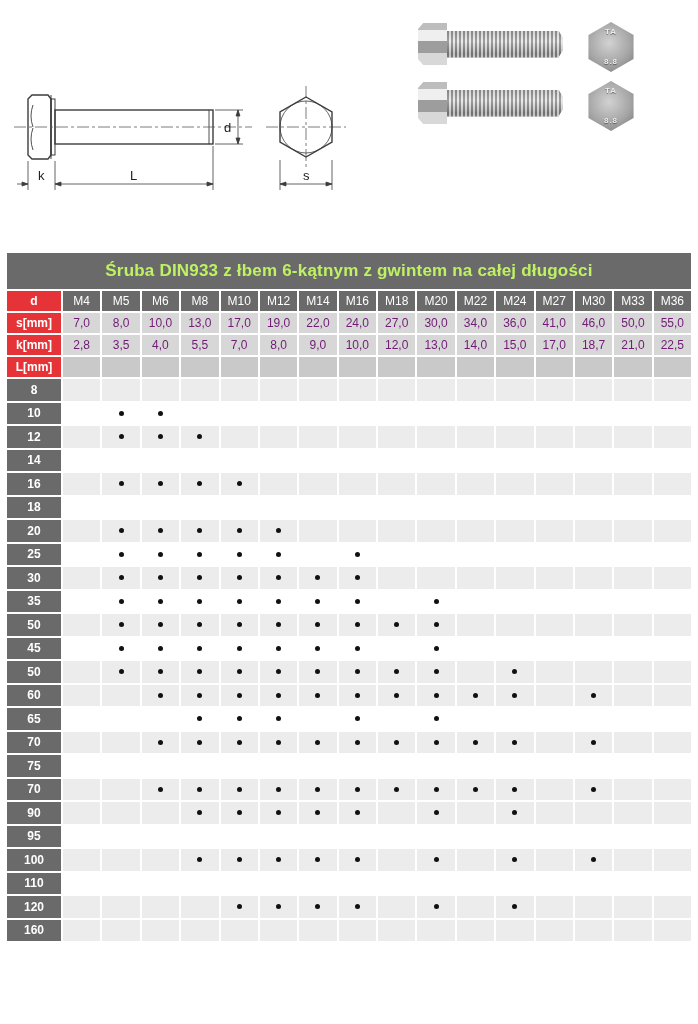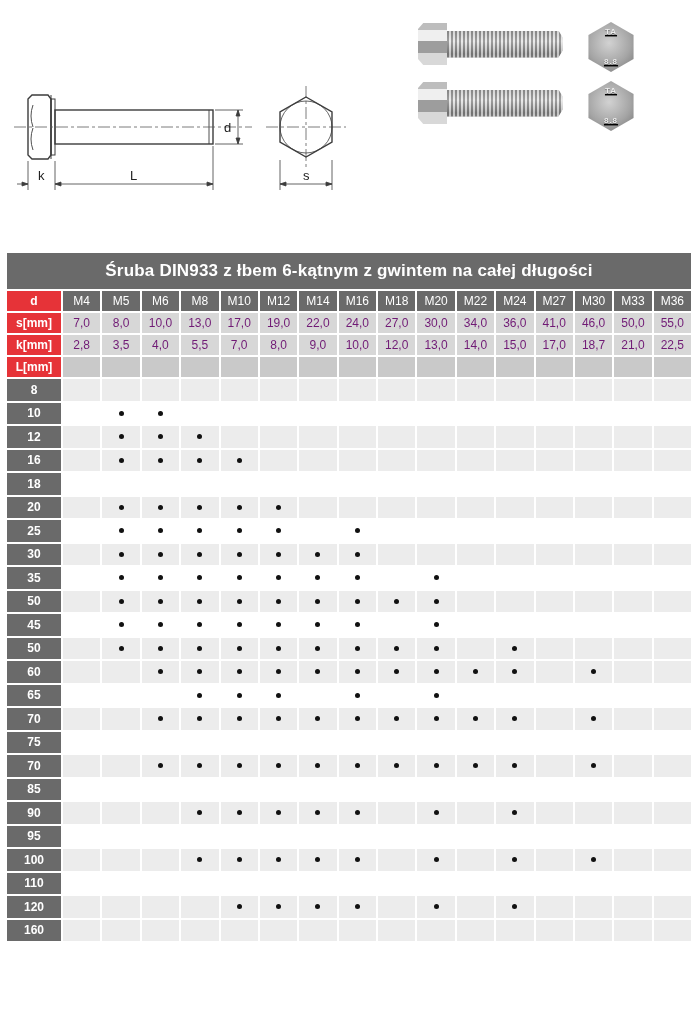--- a/index.html
+++ b/index.html
@@ -25,36 +25,36 @@
     background:
       repeating-linear-gradient(90deg, rgba(90,90,90,.55) 0 2px, rgba(230,230,230,.6) 2px 4px),
       linear-gradient(180deg,#b9b9b9,#f1f1f1 38%,#8d8d8d 85%,#a8a8a8);
     clip-path:polygon(0 0, 96% 0, 100% 28%, 100% 72%, 96% 100%, 0 100%);
   }
   .hex-head-photo {
     position:absolute; width:48px; height:50px;
     clip-path:polygon(50% 0, 97% 26%, 97% 74%, 50% 100%, 3% 74%, 3% 26%);
     background:radial-gradient(circle at 46% 42%, #d2d2d2, #a5a5a5 55%, #777777 95%);
     display:flex; flex-direction:column; justify-content:space-between; align-items:center;
-    padding:6px 0; box-sizing:border-box;text-decoration:underline;
+    padding:6px 0; box-sizing:border-box;
   }
   .hex-marking {
     color:#ececec; font-size:8px; font-weight:bold; line-height:1;
     text-shadow:0 1px 1px rgba(0,0,0,.45);
     letter-spacing:1px;
   }
 
   
   .spec-table {
     position:absolute; top:251px; left:5px; width:688px;
     border-collapse:separate; border-spacing:2px; table-layout:fixed;
   }
   .spec-table td { padding:0; overflow:hidden; white-space:nowrap; }
   .title-cell {
-    background:var(--header-gray); color:#ffffff; text-align:center;
+    background:var(--header-gray); color:#bef264; text-align:center;
     font-size:17px; font-weight:bold; height:36px; letter-spacing:.2px;
   }
   .hrow td { height:20px; font-size:12px; text-align:center; vertical-align:middle; }
   .red-cell  { background:var(--red); color:#fff; font-weight:bold; }
   .size-cell { background:var(--header-gray); color:#fff; font-weight:normal; }
   .val-cell  { background:var(--value-gray); color:#701a75; font-size:11.5px; }
   .lhdr-cell { background:var(--l-row-gray); }
   .drow td { height:21.5px; vertical-align:middle; }
   .len-cell { background:var(--header-gray); color:#fff; font-weight:bold; font-size:12px; text-align:center; }
   .avail-cell { text-align:center; line-height:0; }
@@ -275,20 +275,39 @@
         <td class="avail-cell"></td>
         <td class="avail-cell"></td>
         <td class="avail-cell"></td>
         <td class="avail-cell"></td>
         <td class="avail-cell"></td>
         <td class="avail-cell"></td>
         <td class="avail-cell"></td>
         <td class="avail-cell"></td>
         <td class="avail-cell"></td>
       </tr>
+      <tr class="drow odd">
+        <td class="len-cell">14</td>
+        <td class="avail-cell"></td>
+        <td class="avail-cell"></td>
+        <td class="avail-cell"></td>
+        <td class="avail-cell"></td>
+        <td class="avail-cell"></td>
+        <td class="avail-cell"></td>
+        <td class="avail-cell"></td>
+        <td class="avail-cell"></td>
+        <td class="avail-cell"></td>
+        <td class="avail-cell"></td>
+        <td class="avail-cell"></td>
+        <td class="avail-cell"></td>
+        <td class="avail-cell"></td>
+        <td class="avail-cell"></td>
+        <td class="avail-cell"></td>
+        <td class="avail-cell"></td>
+      </tr>
       <tr class="drow even">
         <td class="len-cell">16</td>
         <td class="avail-cell"></td>
         <td class="avail-cell"><span class="dot"></span></td>
         <td class="avail-cell"><span class="dot"></span></td>
         <td class="avail-cell"><span class="dot"></span></td>
         <td class="avail-cell"><span class="dot"></span></td>
         <td class="avail-cell"></td>
         <td class="avail-cell"></td>
         <td class="avail-cell"></td>
@@ -538,39 +557,20 @@
         <td class="avail-cell"><span class="dot"></span></td>
         <td class="avail-cell"><span class="dot"></span></td>
         <td class="avail-cell"><span class="dot"></span></td>
         <td class="avail-cell"><span class="dot"></span></td>
         <td class="avail-cell"><span class="dot"></span></td>
         <td class="avail-cell"><span class="dot"></span></td>
         <td class="avail-cell"><span class="dot"></span></td>
         <td class="avail-cell"><span class="dot"></span></td>
         <td class="avail-cell"></td>
         <td class="avail-cell"><span class="dot"></span></td>
-        <td class="avail-cell"></td>
-        <td class="avail-cell"></td>
-      </tr>
-      <tr class="drow odd">
-        <td class="len-cell">85</td>
-        <td class="avail-cell"></td>
-        <td class="avail-cell"></td>
-        <td class="avail-cell"></td>
-        <td class="avail-cell"></td>
-        <td class="avail-cell"></td>
-        <td class="avail-cell"></td>
-        <td class="avail-cell"></td>
-        <td class="avail-cell"></td>
-        <td class="avail-cell"></td>
-        <td class="avail-cell"></td>
-        <td class="avail-cell"></td>
-        <td class="avail-cell"></td>
-        <td class="avail-cell"></td>
-        <td class="avail-cell"></td>
         <td class="avail-cell"></td>
         <td class="avail-cell"></td>
       </tr>
       <tr class="drow even">
         <td class="len-cell">90</td>
         <td class="avail-cell"></td>
         <td class="avail-cell"></td>
         <td class="avail-cell"></td>
         <td class="avail-cell"><span class="dot"></span></td>
         <td class="avail-cell"><span class="dot"></span></td>

